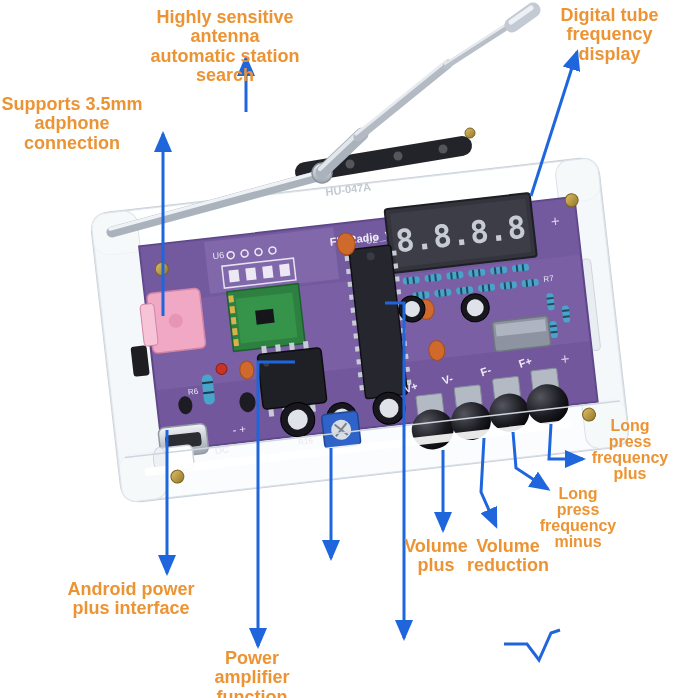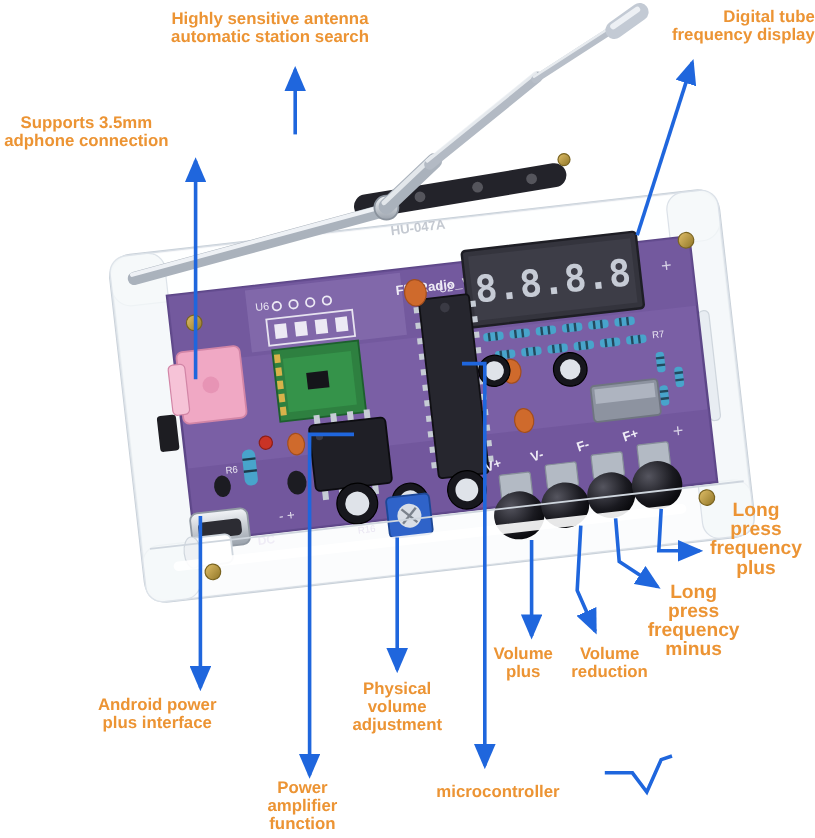--- a/index.html
+++ b/index.html
@@ -2,27 +2,27 @@
 <html><head>
 <meta charset="utf-8">
 <style>
   html,body { margin:0; padding:0; background:#fff; }
   .canvas {
     position:relative; width:679px; height:698px; background:#ffffff;
     overflow:hidden; font-family:"Liberation Sans", sans-serif;
   }
   svg { position:absolute; left:0; top:0; }
   .lab {
-    position:absolute; color:#ec9434; font-weight:700; font-size:14px;
+    position:absolute; color:#ec9434; font-weight:700; font-size:18px;
     line-height:1.08; text-align:center; white-space:pre-line;
     letter-spacing:0;
   }
   .lab.small { font-size:16px; line-height:1.0; }
   .l-antenna   { left:120px; top:8px;   width:210px; }
-  .l-display   { left:540px; top:6px;   width:139px;text-align:right; }
+  .l-display   { left:540px; top:6px;   width:139px; }
   .l-headphone { left:-14px; top:95px;  width:172px; }
   .l-freqplus  { left:578px; top:418px; width:104px; }
   .l-freqminus { left:528px; top:486px; width:100px; }
   .l-volplus   { left:400px; top:537px; width:72px;  }
   .l-volred    { left:462px; top:537px; width:92px;  }
   .l-android   { left:66px;  top:580px; width:130px; }
   .l-physvol   { left:285px; top:566px; width:92px;  }
   .l-poweramp  { left:212px; top:649px; width:80px;  }
   .l-micro     { left:350px; top:652px; width:130px; }
   .l-fmkey     { left:548px; top:638px; width:100px; }
@@ -302,21 +302,17 @@
 <div class="lab l-freqminus small">Long
 press
 frequency
 minus</div>
 <div class="lab l-volplus">Volume
 plus</div>
 <div class="lab l-volred">Volume
 reduction</div>
 <div class="lab l-android">Android power
 plus interface</div>
-<div class="lab l-physvol">Physical
-volume
-adjustment</div>
 <div class="lab l-poweramp">Power
 amplifier
 function</div>
-<div class="lab l-micro">microcontroller</div>
 
 </div>
 
 </body></html>

